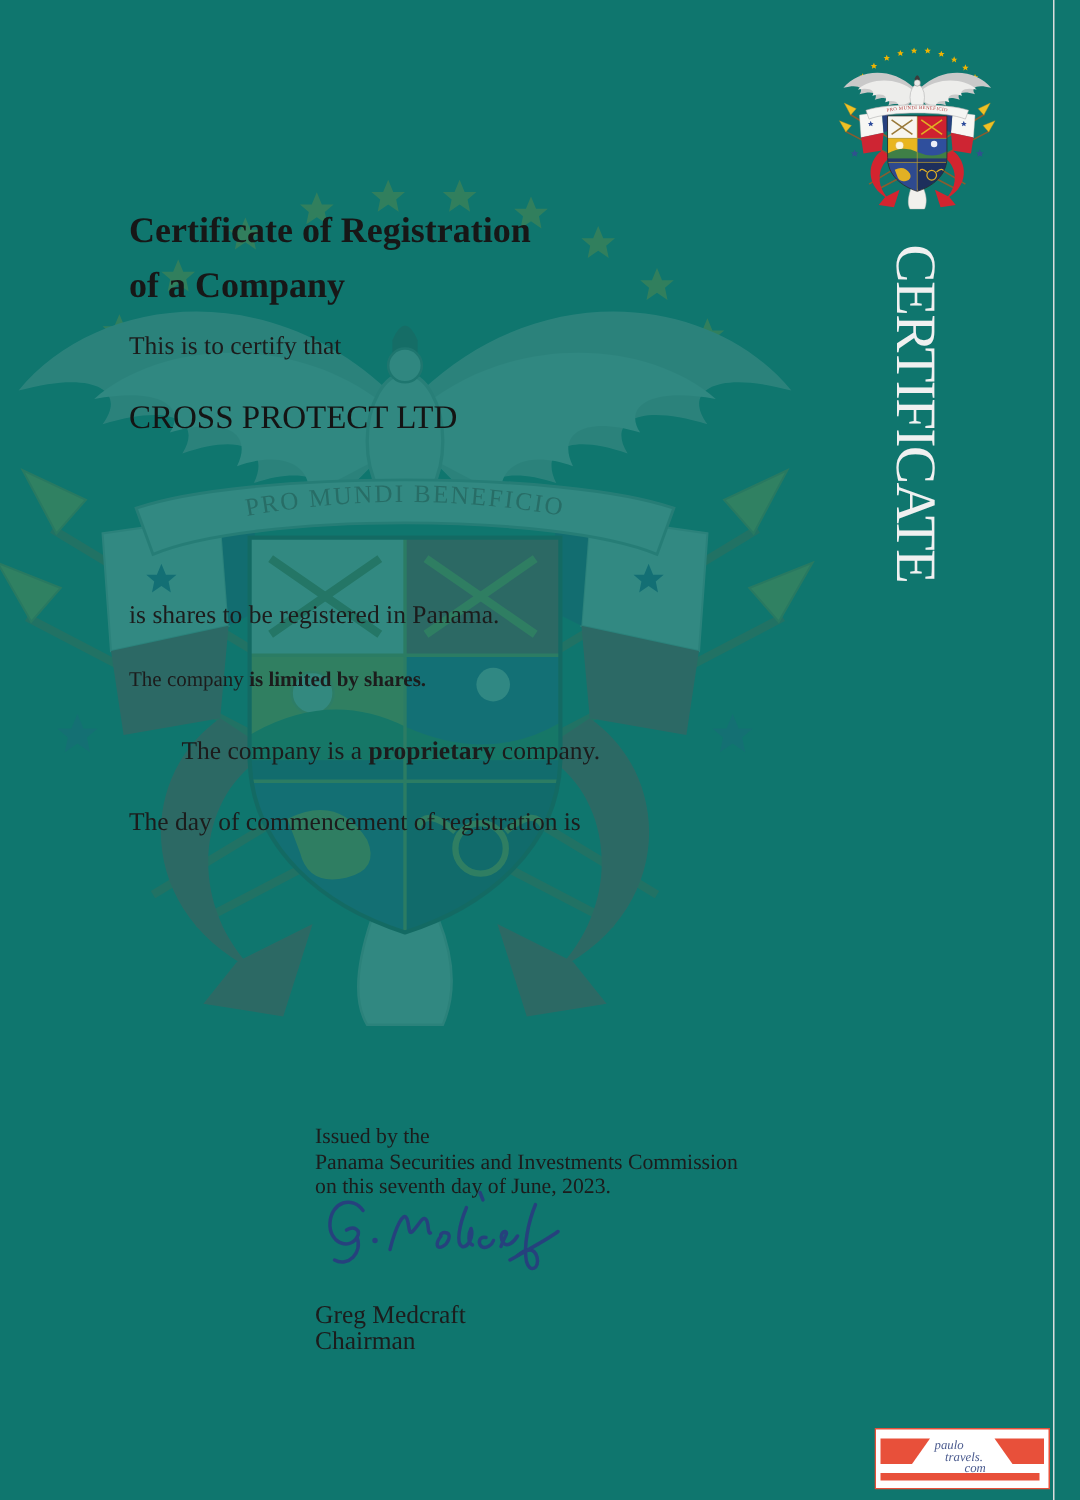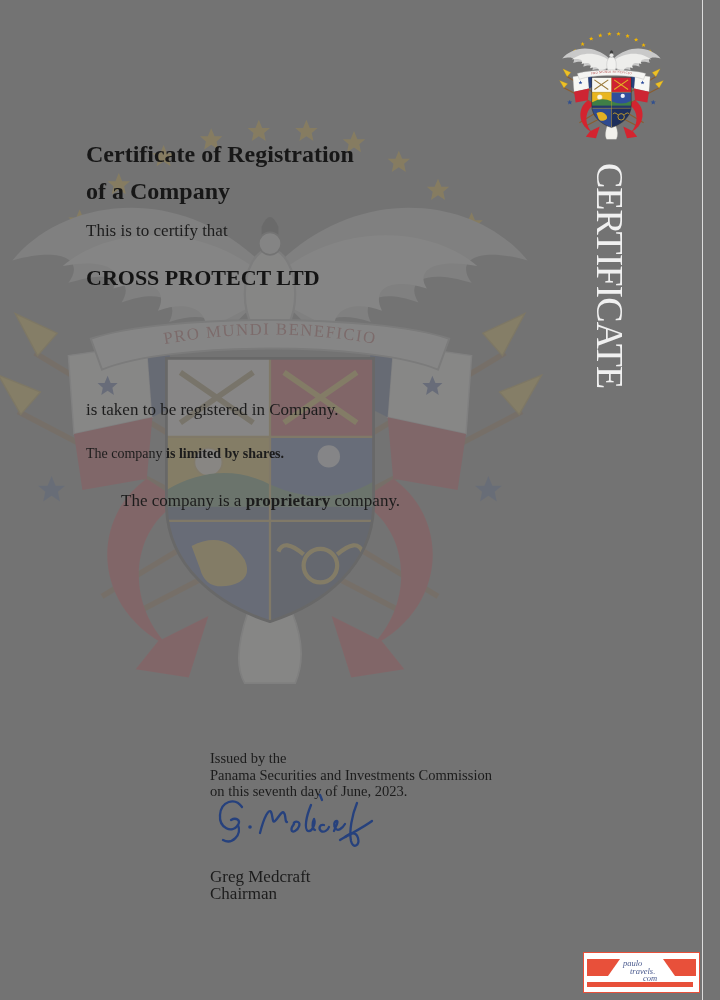--- a/index.html
+++ b/index.html
@@ -1,34 +1,34 @@
 <!DOCTYPE html>
 <html><head>
 <meta charset="utf-8">
 <style>
   html,body{margin:0;padding:0;background:#ffffff;}
   .page{
-    position:relative;width:720px;height:1000px;background:#737373;overflow:hidden;
+    position:relative;width:720px;height:1000px;background:#0f766e;overflow:hidden;
     font-family:"Liberation Serif","DejaVu Serif",serif;color:#1c1c1c;
   }
   .abs{position:absolute;}
   .edge-line{left:702px;top:0;width:1px;height:1000px;background:#dcdcdc;}
   
   .wm-crest{left:-10px;top:70px;width:560px;height:616px;opacity:.15;}
   .small-crest{left:558px;top:22px;width:107px;height:118px;}
   .wm-vertical{
     left:588px;top:163px;height:400px;
     writing-mode:vertical-rl;
     font-size:38px;letter-spacing:-1px;color:#f0f0f0;font-weight:400;
     white-space:nowrap;user-select:none;
   }
   
   .title{left:86px;top:136px;font-size:24px;line-height:37px;font-weight:bold;color:#171717;}
   .certify{left:86px;top:221px;font-size:17px;}
-  .company-name{left:86px;top:265px;font-size:22px;font-weight:bold;color:#141414;}
+  .company-name{left:86px;top:265px;font-size:22px;font-weight:normal;color:#141414;}
   .company-number{left:86px;top:321px;font-size:18px;font-weight:bold;color:#141414;}
   .reg1{left:86px;top:368px;font-size:17px;}
   .reg2{left:86px;top:400px;font-size:17px;}
   .shares{left:86px;top:446px;font-size:14px;}
   .ctype{left:86px;top:491px;font-size:17px;margin-left:35px;}
   .commence{left:86px;top:536px;font-size:17px;line-height:23px;}
   .b{font-weight:bold;}
   .issuer{left:210px;top:750px;font-size:14.5px;line-height:16.5px;}
   .sig-svg{left:212px;top:793px;width:168px;height:64px;}
   .signatory{left:210px;top:869px;font-size:17px;line-height:16.5px;}
@@ -158,27 +158,28 @@
   <div class="abs title">
     <span style="display:block">Certificate of Registration</span>
     <span style="display:block">of a Company</span>
   </div>
 
   <div class="abs certify">This is to certify that</div>
 
   <div class="abs company-name">CROSS PROTECT LTD</div>
 
 
-  <div class="abs reg2">is taken to be registered in Company.</div>
+  <div class="abs reg2">is shares to be registered in Panama.</div>
 
   <div class="abs shares"><span>The company </span><span class="b">is limited by shares.</span></div>
 
   <div class="abs ctype"><span>The company is a </span><span class="b">proprietary</span><span> company.</span></div>
 
   <div class="abs commence">
+    <span style="display:block">The day of commencement of registration is</span>
   </div>
 
   <div class="abs issuer">
     <span style="display:block">Issued by the</span>
     <span style="display:block">Panama Securities and Investments Commission</span>
     <span style="display:block">on this seventh day of June, 2023.</span>
   </div>
 
   <svg class="abs sig-svg" viewBox="0 0 168 64" aria-hidden="true">
     <g fill="none" stroke="#26417d" stroke-width="2.3" stroke-linecap="round" stroke-linejoin="round">

